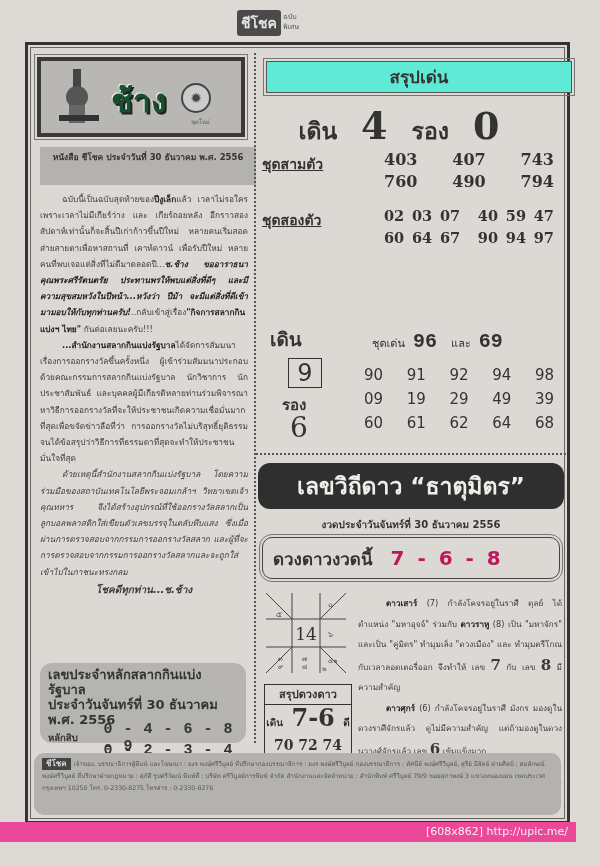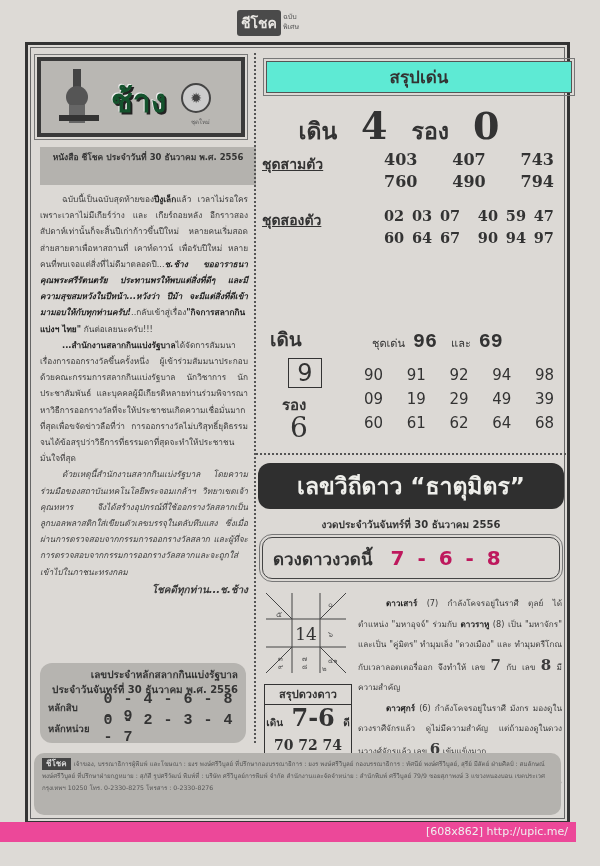--- a/index.html
+++ b/index.html
@@ -39,25 +39,25 @@
     border: 2px solid #444; background: #ccc; text-align: center; line-height: 26px; font-size: 14px; color: #444; }
   .banner-tag { position: absolute; left: 150px; top: 56px; font-size: 6px; color: #555; }
   .issue-box { position: absolute; left: 6px; top: 96px; width: 216px; height: 38px; background: #b4b2ae; text-align: center; padding-top: 3px; }
   .issue-box div { font-size: 8.5px; font-weight: bold; color: #333; line-height: 15px; }
 
   .article { position: absolute; left: 6px; top: 140px; width: 208px; font-size: 8.3px; line-height: 16.2px; color: #3a3a3a; text-align: justify; }
   .article p { margin: 0; }
   .article .indent { text-indent: 22px; }
   .article b { color: #222; }
   .article i { font-style: italic; }
-  .article .sign { text-align: right; font-style: italic; font-size: 10px; font-weight: bold; margin-top: 2px; }
+  .article .sign { text-align: center; font-style: italic; font-size: 10px; font-weight: bold; margin-top: 2px; }
 
   .result-box { position: absolute; left: 6px; top: 612px; width: 206px; height: 80px; background: #b6b4b0;
     border-radius: 12px; padding: 4px 8px; }
-  .result-box .rt { text-align: right; font-size: 10px; font-weight: bold; line-height: 15px; color: #333; }
+  .result-box .rt { text-align: left; font-size: 13px; font-weight: bold; line-height: 15px; color: #333; }
   .result-row { display: flex; align-items: center; height: 21px; }
   .result-row .lbl { font-size: 9.5px; font-weight: bold; width: 70px; color: #333; }
   .result-row .val { font-family: Liberation Mono, monospace; font-size: 15px; font-weight: bold; color: #333; letter-spacing: 1px; }
 
   
   .right { position: absolute; left: 228px; top: 6px; width: 310px; height: 700px; }
   .hdr-bar { position: absolute; left: 10px; width: 306px; height: 32px; border: 1px solid #555;
     background: #5eead4; outline: 1px solid #777; outline-offset: 2px; text-align: center; }
   .hdr-bar span { font-size: 17px; font-weight: bold; color: #333; line-height: 30px; }
 

